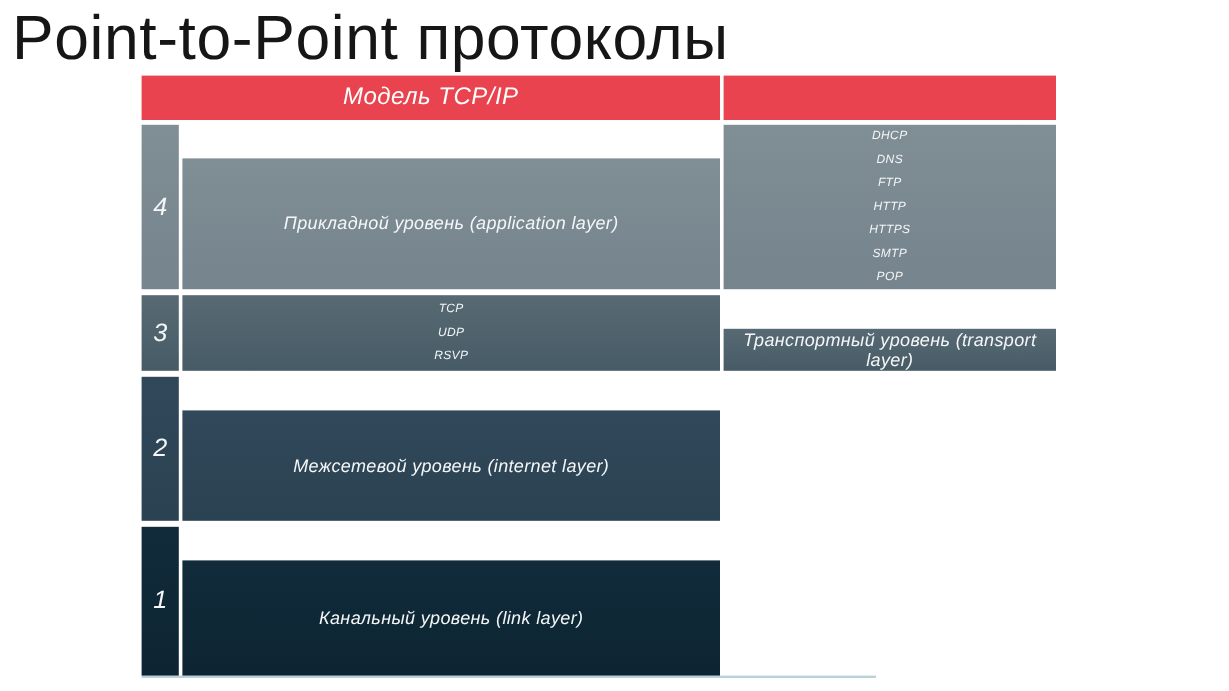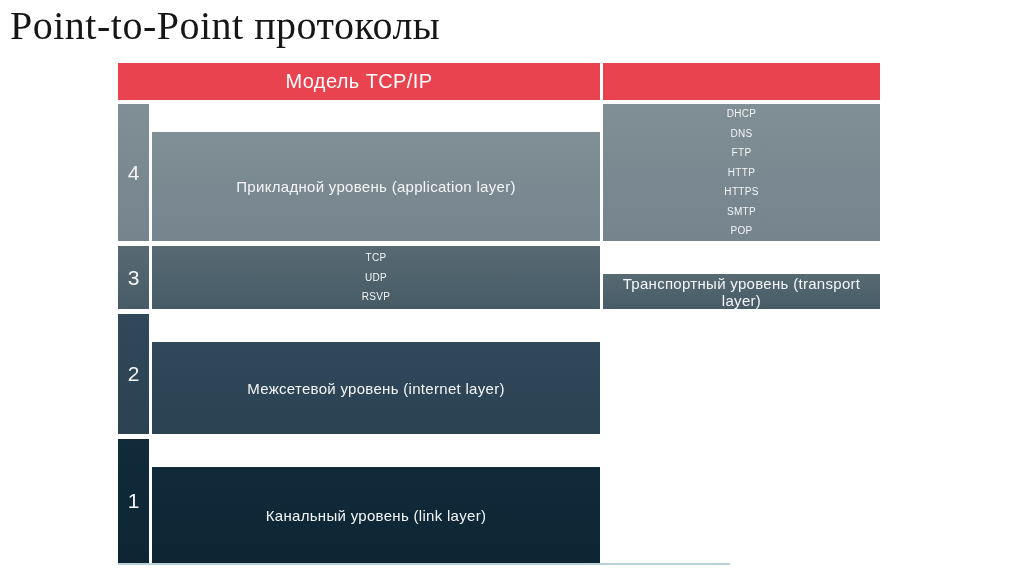--- a/index.html
+++ b/index.html
@@ -15,32 +15,33 @@
     position: relative;
     width: 1024px;
     height: 576px;
     background: #ffffff;
   }
   .title {
     position: absolute;
     left: 10px;
     top: 2px;
     margin: 0;
-    font-family: Liberation Serif, serif;
+    font-family: Liberation Sans, sans-serif;
     font-weight: 400;
-    font-size: 40px;
+    font-size: 52px;
     letter-spacing: 0.5px;
     color: #161616;
     white-space: nowrap;
   }
   .table {
     position: absolute;
     left: 118px;
     top: 63px;
     width: 612px;
+    font-style: italic;
   }
   .header-row {
     display: grid;
     grid-template-columns: 482px 277px;
     column-gap: 3px;
     height: 37px;
     margin-bottom: 4px;
   }
   .header-cell {
     background: #e8434e;

